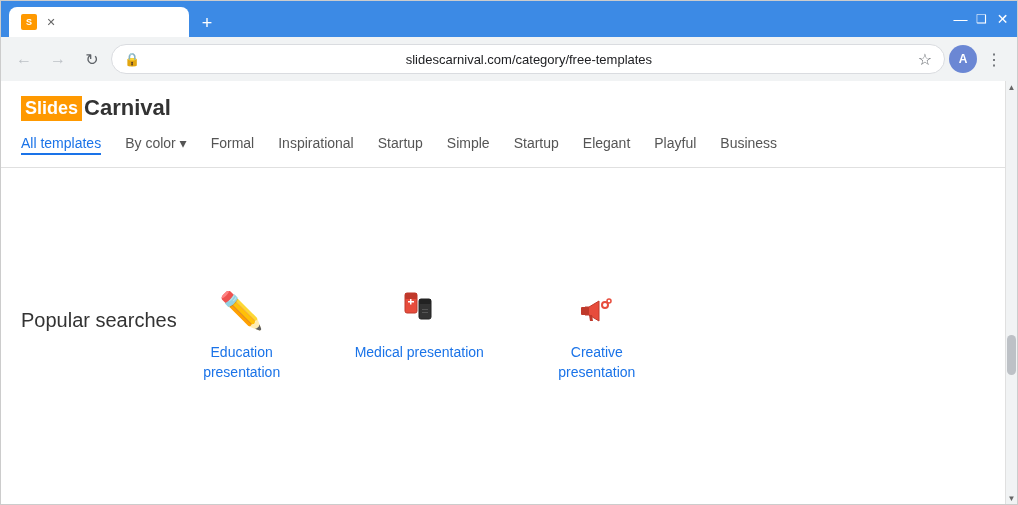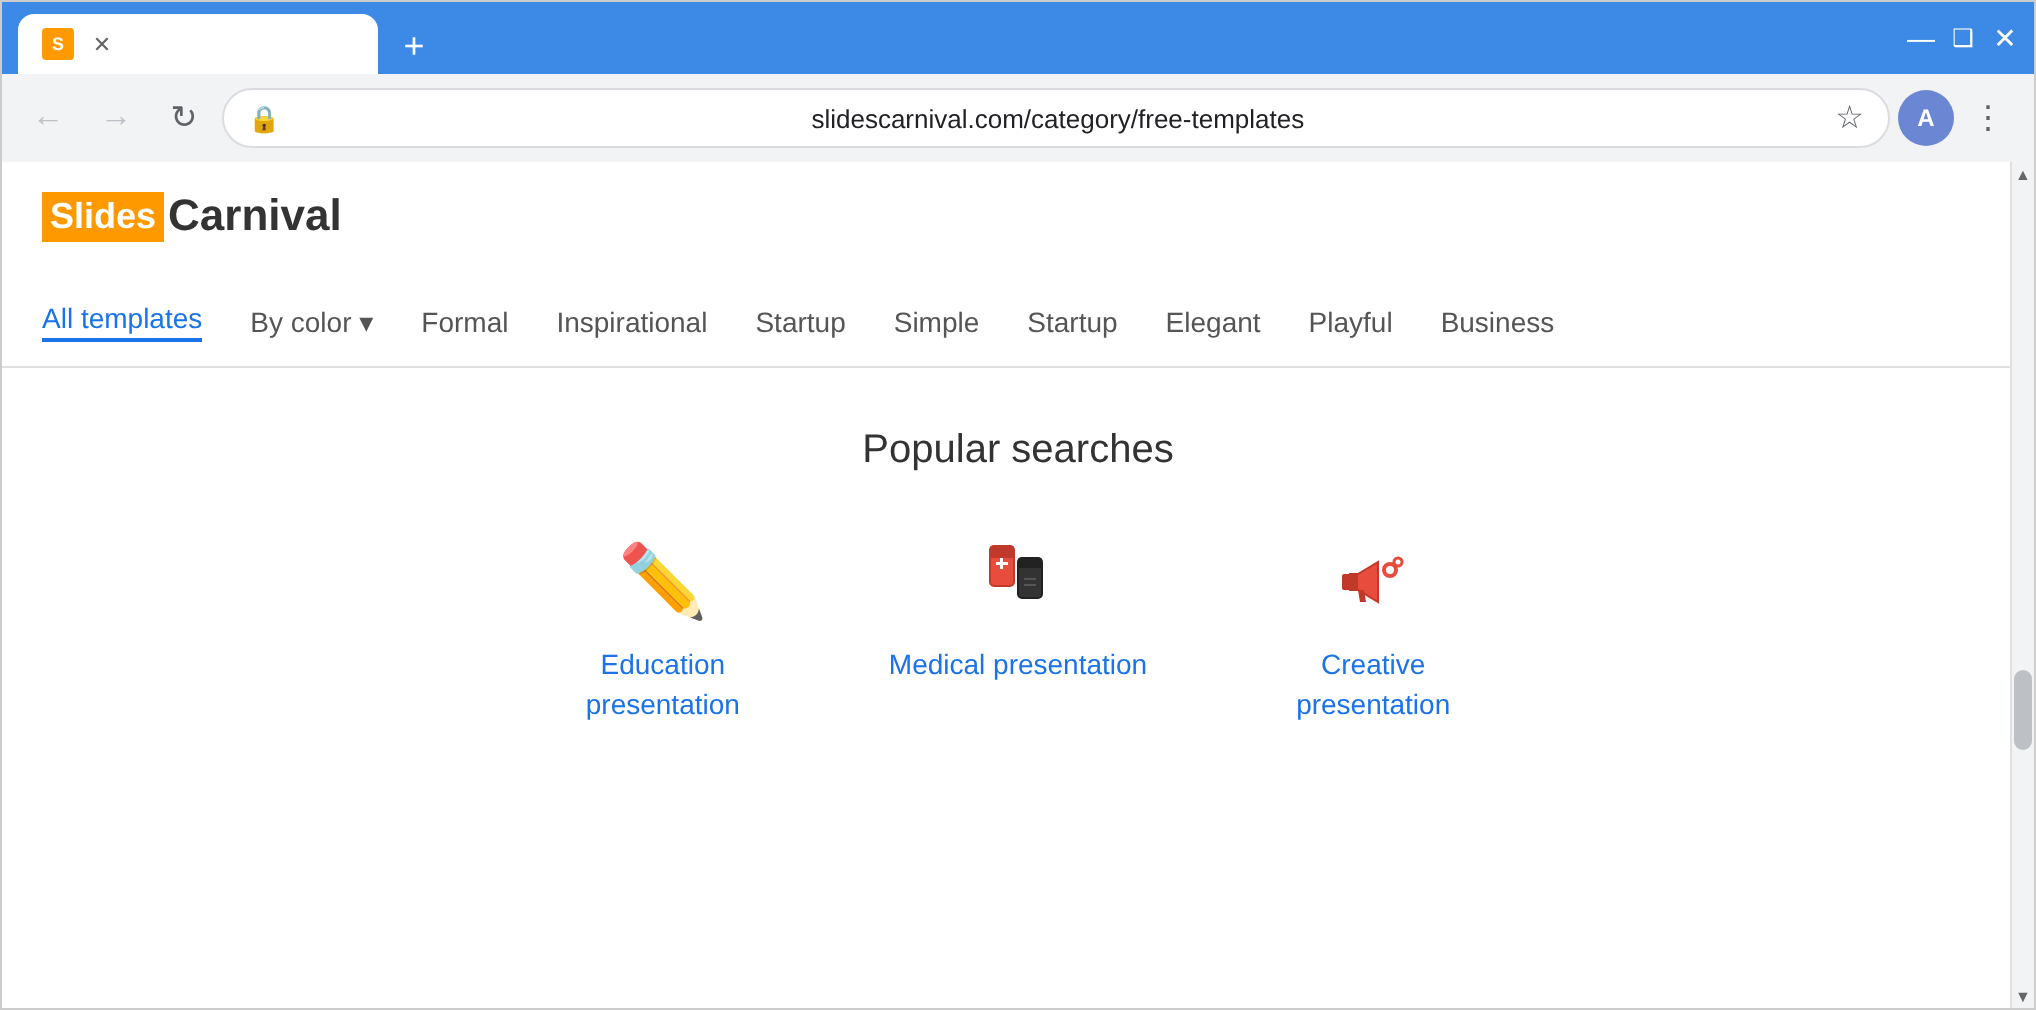--- a/index.html
+++ b/index.html
@@ -112,21 +112,21 @@
       flex-direction: column;
       position: relative;
     }
 
     
     .site-header {
       border-bottom: 1px solid #e0e0e0;
       padding: 8px 20px;
       display: flex;
       flex-direction: column;
-      gap: 16px;
+      gap: 0;
     }
     .logo-row {
       display: flex;
       align-items: center;
       padding: 6px 0 8px 0;
     }
     .logo {
       display: flex;
       align-items: center;
       font-size: 22px;
@@ -139,37 +139,37 @@
       color: white;
       font-weight: bold;
       padding: 2px 4px;
       font-size: 18px;
       margin-right: 2px;
     }
     .logo-carnival { color: #333; }
     .nav-menu {
       display: flex;
       gap: 24px;
-      align-items: center;
+      align-items: flex-start;
       padding: 6px 0 4px 0;
     }
     .nav-item {
       font-size: 14px;
       color: #555;
       text-decoration: none;
       cursor: pointer;
       white-space: nowrap;
     }
     .nav-item.active { color: #1a73e8; border-bottom: 2px solid #1a73e8; padding-bottom: 2px; }
 
     
     .main-content {
       flex: 1;
       display: flex;
-      flex-direction: column;
+      flex-direction: row;
       align-items: center;
       padding: 30px 20px;
     }
     .popular-title {
       font-size: 20px;
       color: #333;
       margin-bottom: 32px;
       font-weight: normal;
     }
     .search-items {

